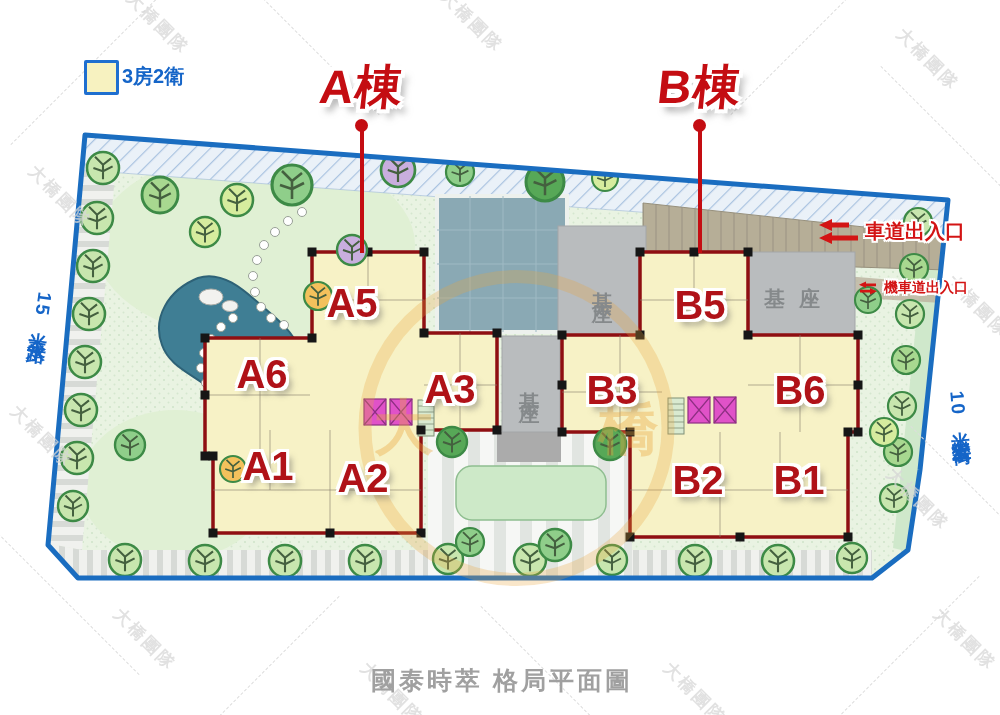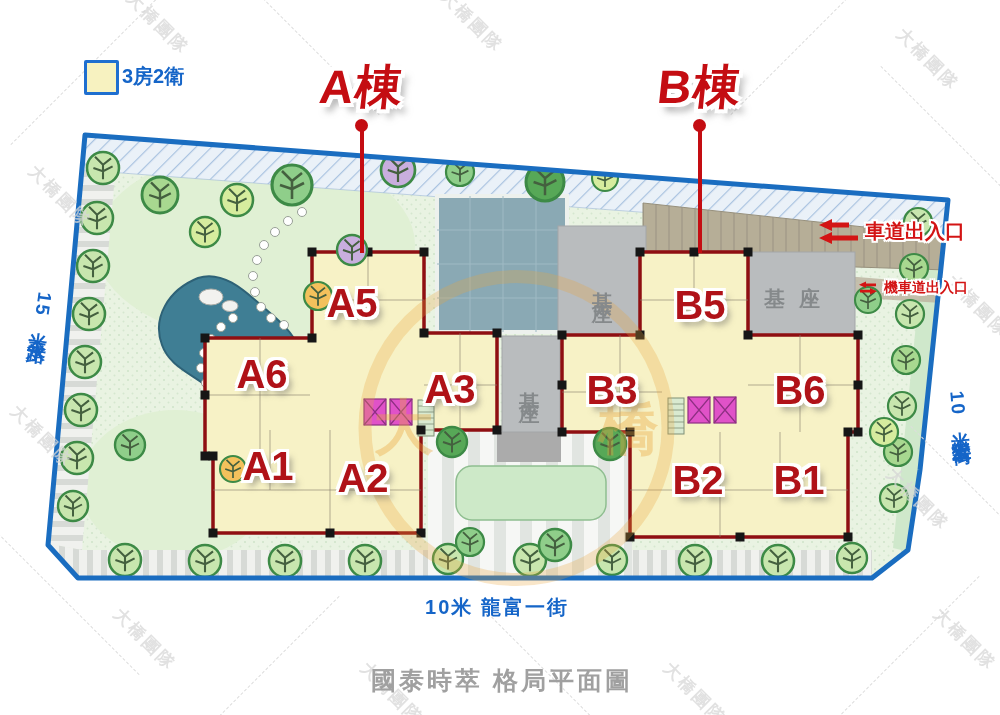--- a/index.html
+++ b/index.html
@@ -381,17 +381,16 @@
   <div class="entr" style="left:895px;top:288px">
     <svg width="20" height="14" viewBox="0 0 20 14">
       <path d="M1,3.8 L8,0.5 L8,2.4 L18,2.4 L18,5.2 L8,5.2 L8,7 Z" fill="#d31414"></path>
       <path d="M19,10.2 L12,6.9 L12,8.8 L2,8.8 L2,11.6 L12,11.6 L12,13.4 Z" fill="#d31414"></path>
     </svg>
     <span class="entr-text" style="font-size:14px">機車道出入口</span>
   </div>
 
   <span class="street street-v ctr" style="left:42px;top:312px;transform:translate(-50%,-50%) rotate(8deg)">15米 永平路</span>
   <span class="street street-v ctr" style="left:958px;top:412px;transform:translate(-50%,-50%) rotate(-5deg)">10米 樂富五街</span>
-  <span class="street ctr" style="left:497px;top:607px;font-size:20px">10米 龍富一街</span>
 
   <span class="title" style="left:502px;top:680px">國泰時萃 格局平面圖</span>
 
 </div>
 
 </body></html>

